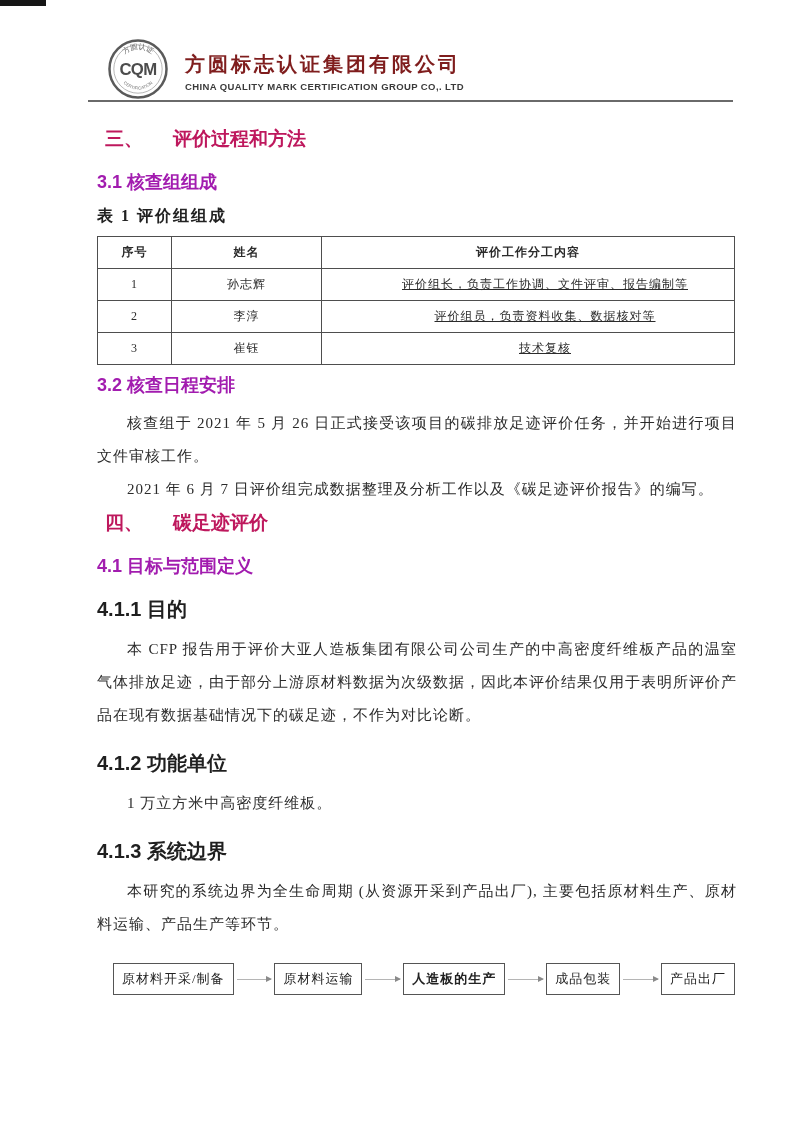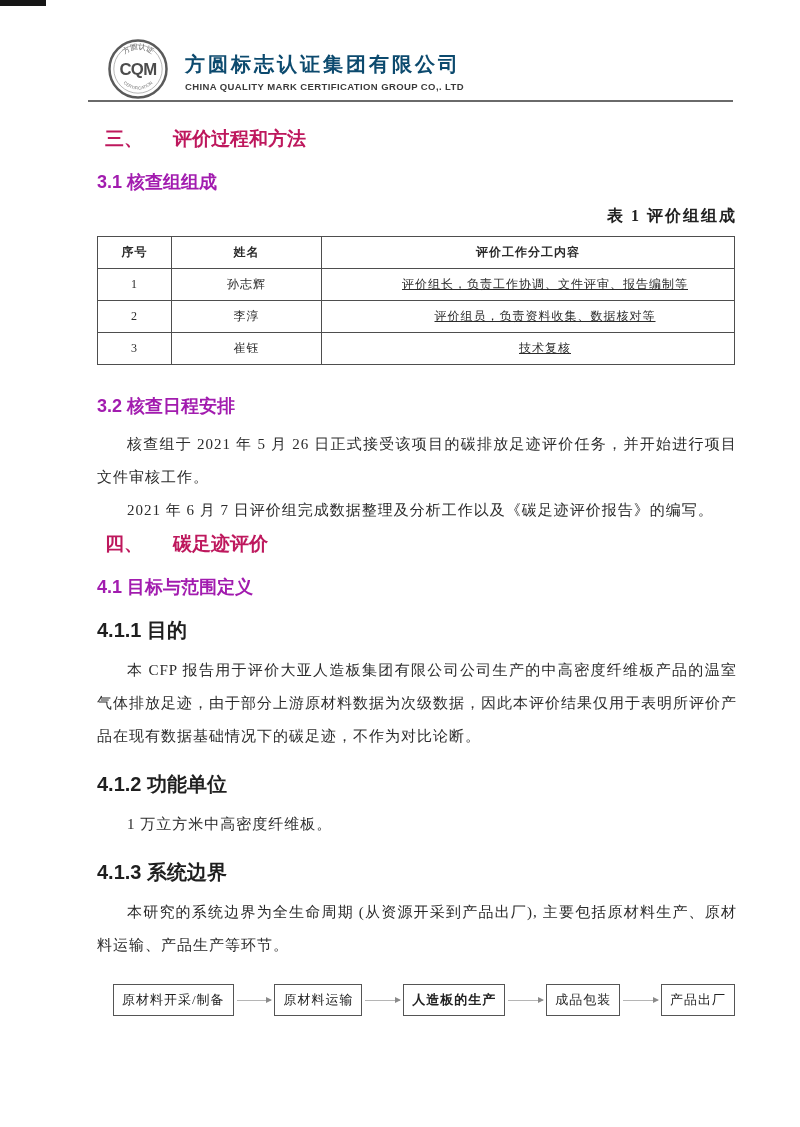--- a/index.html
+++ b/index.html
@@ -17,21 +17,21 @@
   }
   .page { padding:38px 65px 0 97px; }
 
   
   .doc-header { display:flex; align-items:center; margin-left:10px; height:62px; }
   .logo-wrap { width:62px; height:62px; flex:0 0 62px; }
   .logo-wrap svg { width:62px; height:62px; }
   .company-block { margin-left:16px; padding-top:4px; }
   .company-cn {
     font-family:"Liberation Sans","DejaVu Sans",sans-serif;
-    font-weight:bold; font-size:20px; letter-spacing:3px; color:#0c4a6e;
+    font-weight:bold; font-size:20px; letter-spacing:3px; color:#7f1d1d;
   }
   .company-en {
     font-family:"Liberation Sans","DejaVu Sans",sans-serif;
     font-weight:bold; font-size:9.5px; letter-spacing:0.4px; color:#3a3a3a;
     margin-top:3px;
   }
   .header-rule {
     margin-left:-9px; margin-top:0px;
     width:645px; height:2px; background:#6a6a6a;
   }
@@ -58,21 +58,21 @@
   
   .para {
     margin-top:10px;
     font-size:15px; line-height:33px; letter-spacing:1px;
     text-align:justify; text-indent:2em; color:#2b2b2b;
     width:640px;
   }
 
   
   .tbl-caption {
-    margin-top:12px; width:640px; text-align:right;
+    margin-top:12px; width:640px; text-align:left;
     font-weight:bold; font-size:16px; letter-spacing:2px; color:#222;
   }
   table.team {
     margin-top:9px; border-collapse:collapse; table-layout:fixed;
     width:637px;
   }
   table.team th, table.team td {
     border:1.5px solid #4e4e4e;
     height:32px; font-size:12px; letter-spacing:1px;
     text-align:center; vertical-align:middle; font-weight:normal;
@@ -160,21 +160,21 @@
       <td class="duty">评价组员，负责资料收集、数据核对等</td>
     </tr>
     <tr>
       <td>3</td>
       <td>崔钰</td>
       <td class="duty">技术复核</td>
     </tr>
   </tbody>
     </table>
 
-  <div class="h-level2" style="margin-top:29px">3.2 核查日程安排</div>
+  <div class="h-level2" style="margin-top:8px">3.2 核查日程安排</div>
   <div class="para">核查组于 2021 年 5 月 26 日正式接受该项目的碳排放足迹评价任务，并开始进行项目文件审核工作。</div>
   <div class="para" style="margin-top:0">2021 年 6 月 7 日评价组完成数据整理及分析工作以及《碳足迹评价报告》的编写。</div>
 
   <div class="h-level1" style="margin-top:4px">
     <span class="h-num">四、</span><span>碳足迹评价</span>
   </div>
 
   <div class="h-level2">4.1 目标与范围定义</div>
 
   <div class="h-level3">4.1.1 目的</div>

